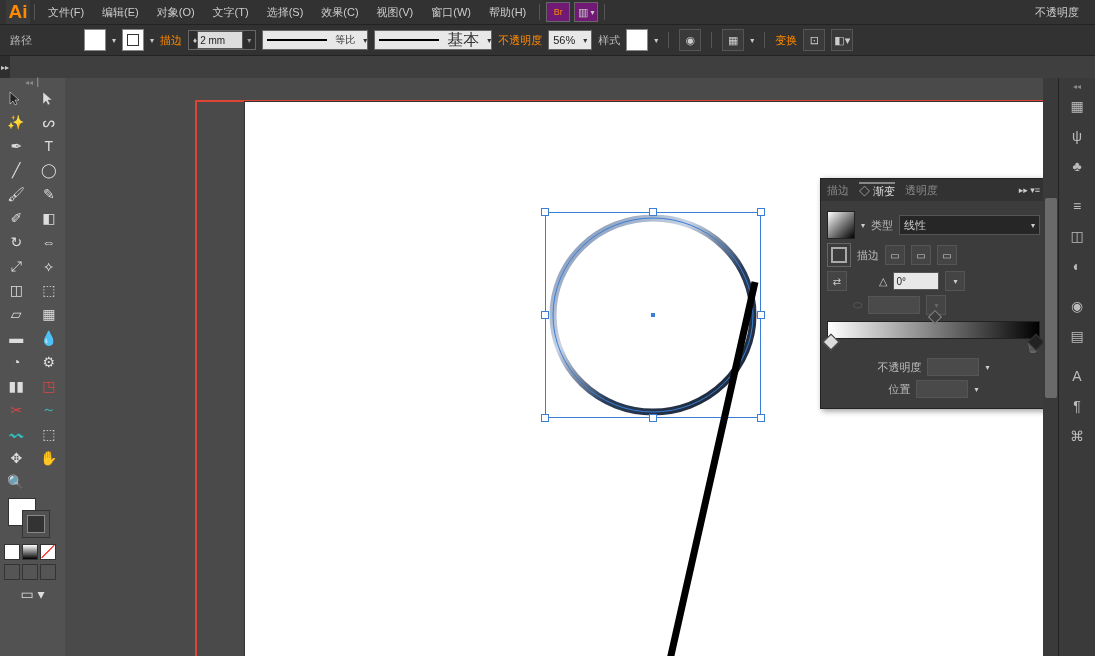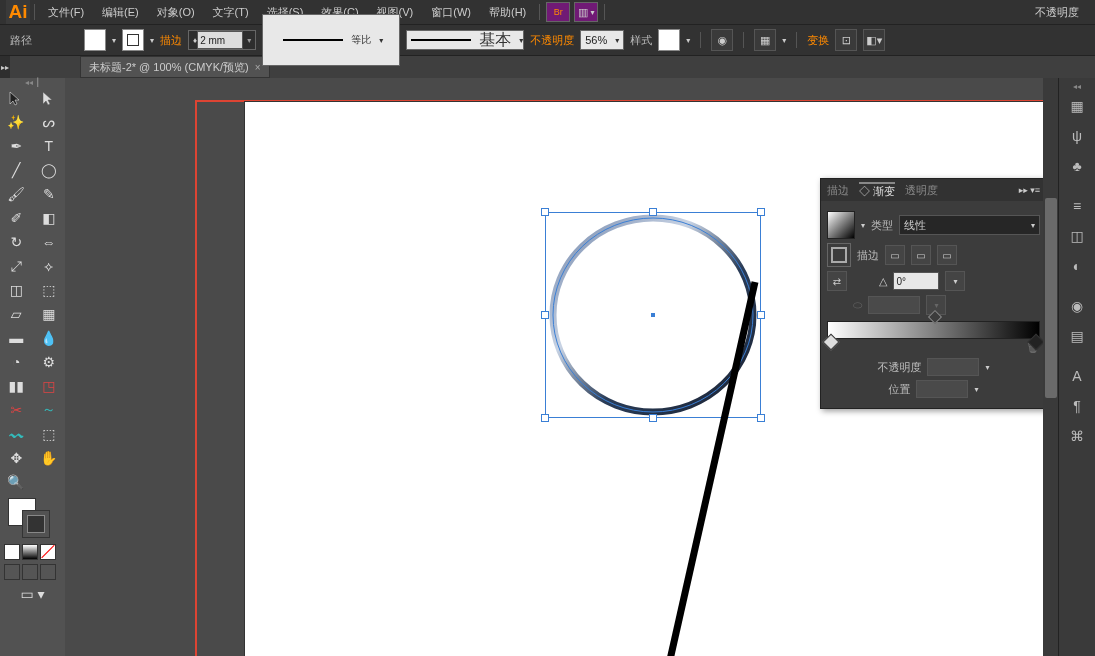--- a/index.html
+++ b/index.html
@@ -106,21 +106,21 @@
   <div class="swatch" style="background:#fff;position:relative">
       <div style="position:absolute;inset:4px;border:1px solid #333"></div>
     </div>
   <span style="font-size:8px">▾</span>
   <span class="ctrl-orange">描边</span>
   <div class="dropdown">
       <span style="font-size:8px">♦</span>
       <input class="num-input" value="2 mm" style="">
       <span class="tri">▾</span>
     </div>
-  <div class="dropdown" style="background:#e8e8e8;padding:16px;">
+  <div class="dropdown" style="background:#e8e8e8;padding:0;">
       <div style="width:60px;height:2px;background:#000;margin:0 4px"></div>
       <span style="color:#333;font-size:10px;margin:0 4px">等比</span>
       <span class="tri" style="color:#333">▾</span>
     </div>
   <div class="dropdown" style="background:#e8e8e8;padding:0;">
       <div style="width:60px;height:2px;background:#000;margin:0 4px"></div>
       <span style="color:#333;font-size:16px;margin:0 4px">基本</span>
       <span class="tri" style="color:#333">▾</span>
     </div>
   <span class="ctrl-orange">不透明度</span>
@@ -137,24 +137,20 @@
   <div class="icon-box">▦</div>
     <span style="font-size:8px">▾</span>
   <div class="menu-sep"></div>
   <span class="ctrl-orange">变换</span>
   <div class="icon-box">⊡</div>
   <div class="icon-box">◧▾</div>
 </div>
 
 <div id="tabbar">
   <div class="collapse">▸▸</div>
-  <div class="doc-tab">
-    <span>未标题-2* @ 100% (CMYK/预览)</span>
-    <span class="x">×</span>
-  </div>
 </div>
 
 <div id="workarea">
 
   <div id="left-toolbar">
     <div class="grabber">◂◂ ┃</div>
     <div class="tool-grid">
       <div class="tool">
           <svg viewBox="0 0 16 16">
             <path d="M2 2l0 12 3-3 2 4 2-1-2-4 4 0z" fill="#222" stroke="#fff" stroke-width=".5"></path>

